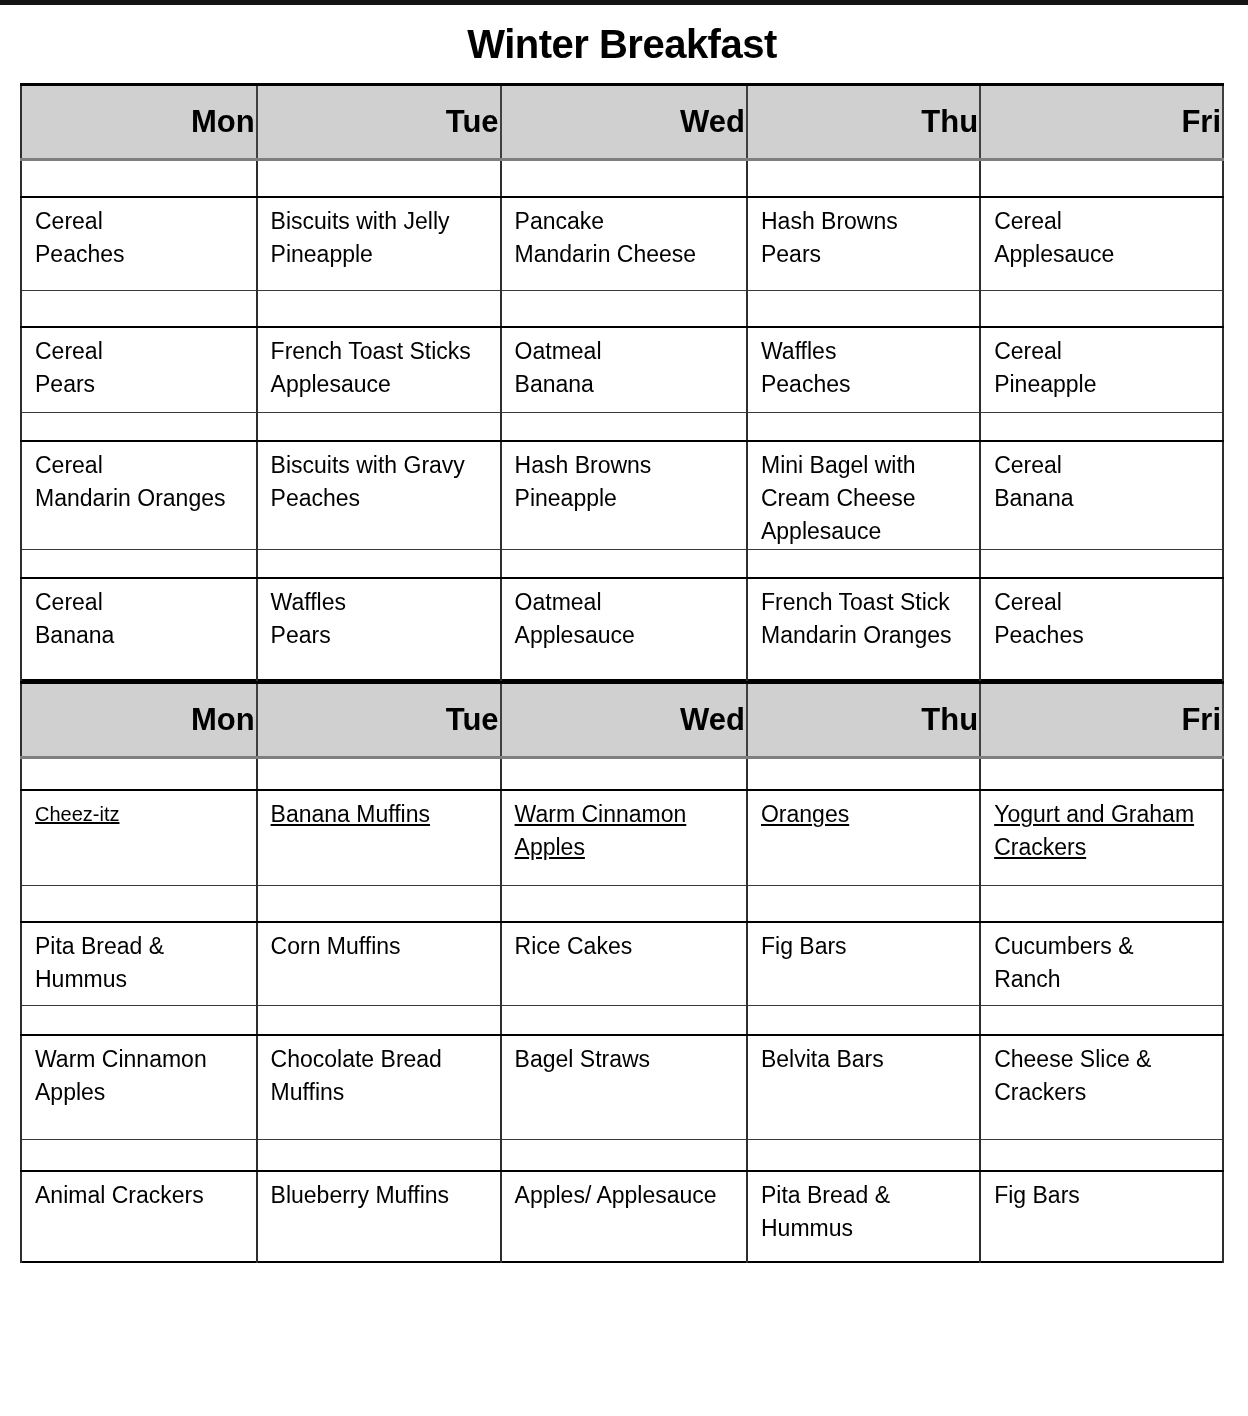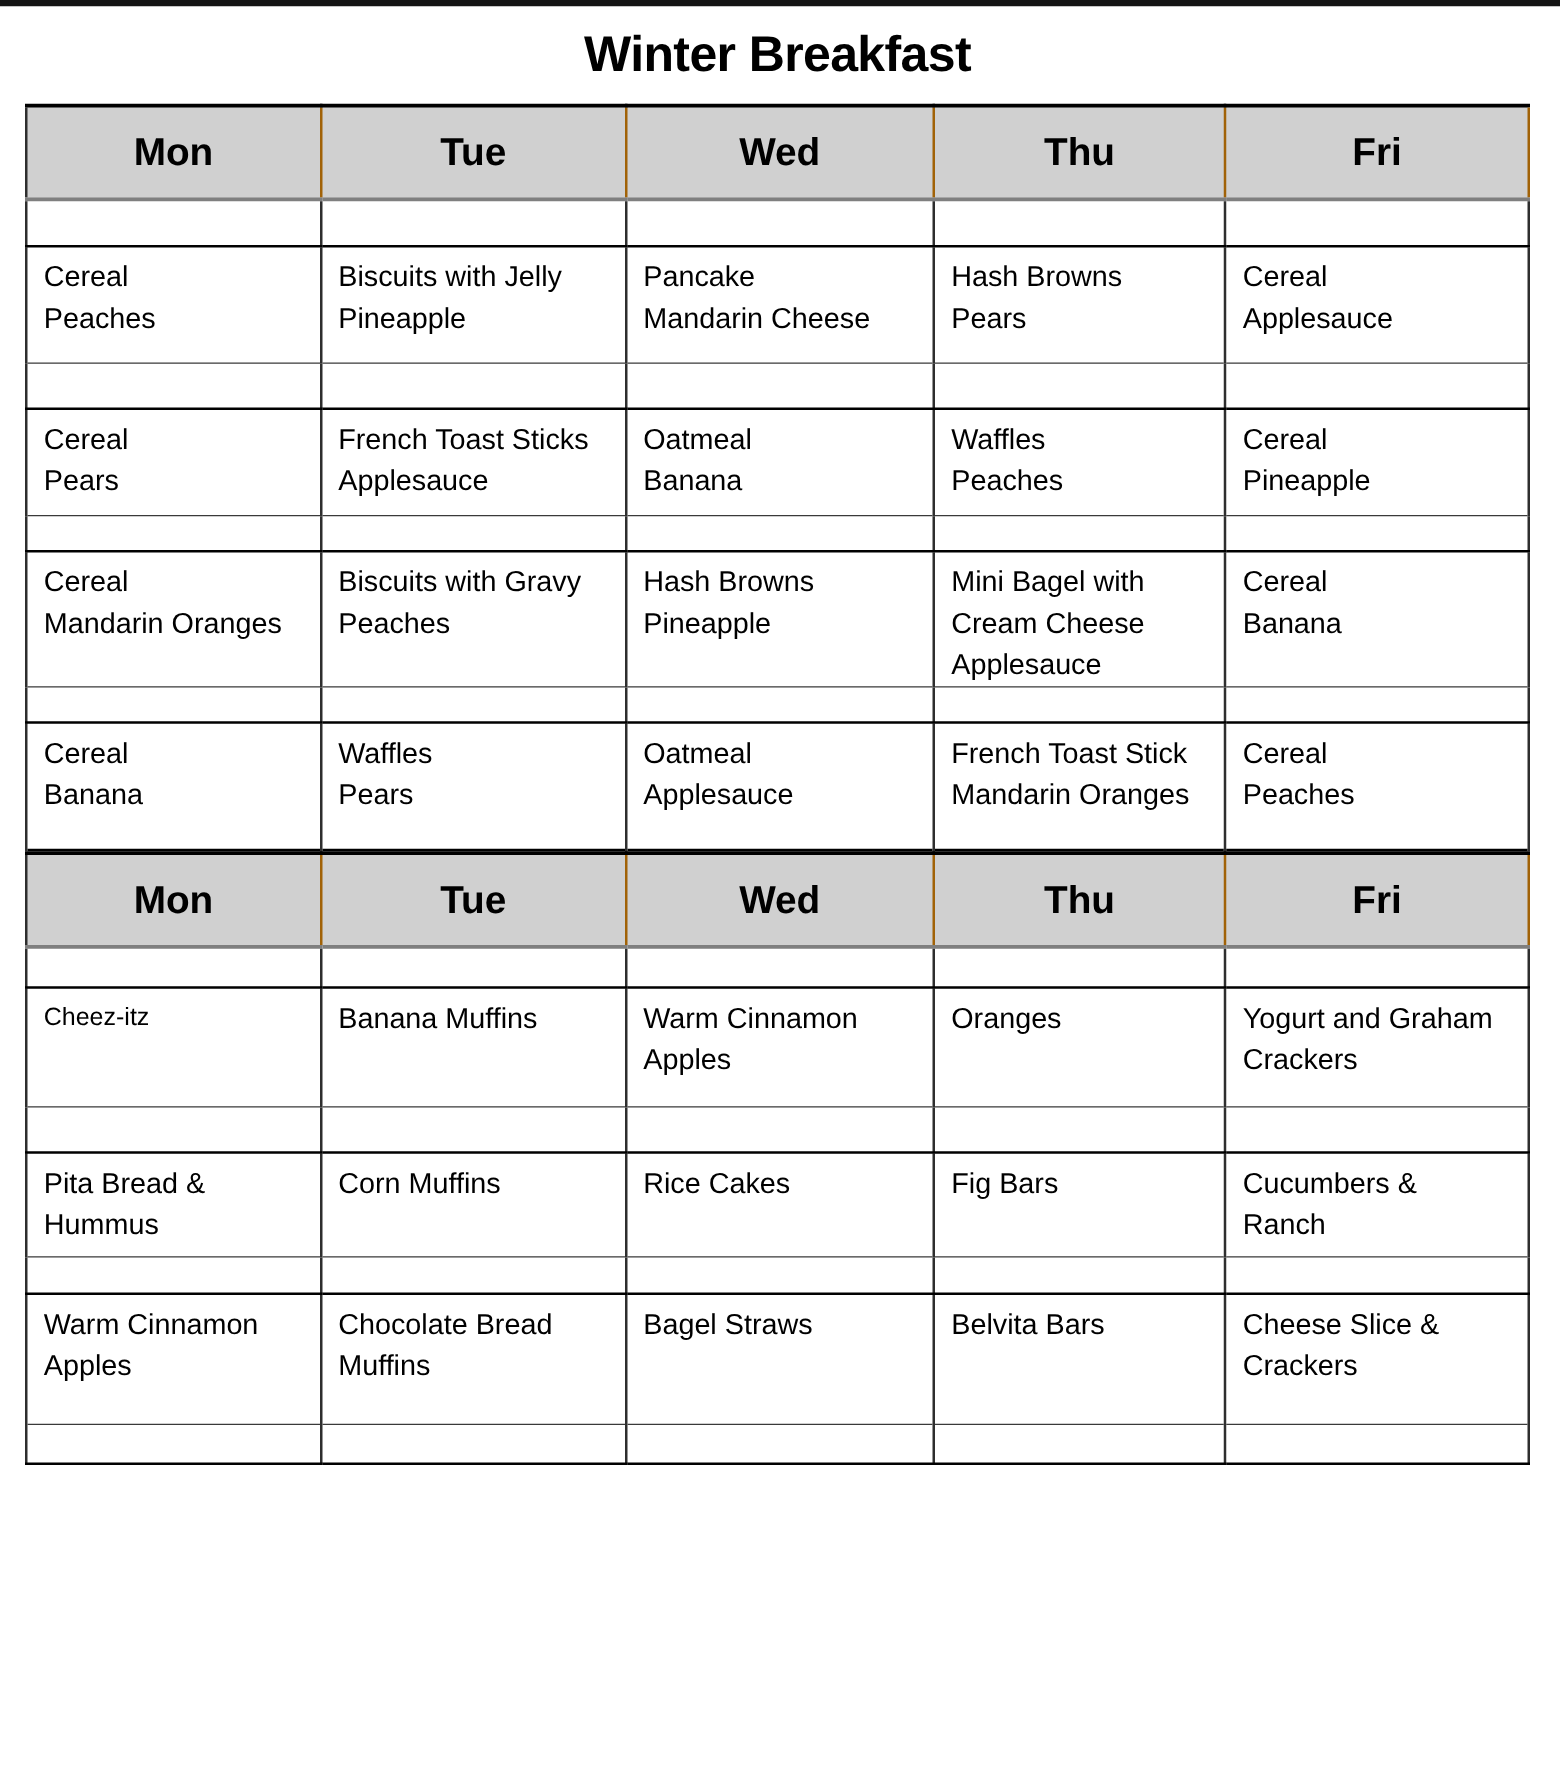--- a/index.html
+++ b/index.html
@@ -14,23 +14,23 @@
     line-height:46px;margin:16px;letter-spacing:-0.5px;
   }
   .title-breakfast{margin:38px 0 9px 0;}
   .title-snack{margin:54px 0 6px 0;}
   table.menu-table{
     width:100%;border-collapse:collapse;table-layout:fixed;
     border:2px solid #000;border-top:3px solid #000;
   }
   table.menu-table th{
     background:var(--header-bg,#d0d0d0);
-    font-size:31px;font-weight:700;text-align:center;vertical-align:middle;
+    font-size:31px;font-weight:700;text-align:right;vertical-align:middle;
     height:70px;
-    border-left:2px solid #2e2e2e;border-right:2px solid #a16207;
+    border-left:2px solid #2e2e2e;border-right:2px solid #404040;
     border-bottom:3px solid var(--header-border,#7f7f7f);
   }
   table.menu-table td{
     border-left:2px solid #2e2e2e;border-right:2px solid #2e2e2e;
   }
   tr.spacer-row td{border-bottom:2px solid #000;}
   tr.content-row td{
     font-size:23px;line-height:33px;vertical-align:top;
     padding:7px 10px 0 13px;white-space:pre-line;
     border-bottom:1px solid #3a3a3a;
@@ -164,21 +164,21 @@
         </tr>
       </thead>
       <tbody>
         <tr class="spacer-row" style="height: 33px;">
           <td></td>
           <td></td>
           <td></td>
           <td></td>
           <td></td>
         </tr>
-        <tr class="content-row" style="height: 95px;">
+        <tr class="content-row" style="height: 95px; text-decoration: underline;">
           <td class="small">Cheez-itz</td>
           <td>Banana Muffins</td>
           <td>Warm Cinnamon
 Apples</td>
           <td>Oranges</td>
           <td>Yogurt and Graham
 Crackers</td>
         </tr>
         <tr class="spacer-row" style="height: 37px;">
           <td></td>
@@ -213,16 +213,24 @@
           <td>Cheese Slice &amp;
 Crackers</td>
         </tr>
         <tr class="spacer-row" style="height: 32px;">
           <td></td>
           <td></td>
           <td></td>
           <td></td>
           <td></td>
         </tr>
+        <tr class="content-row" style="height: 91px;">
+          <td>Animal Crackers</td>
+          <td>Blueberry Muffins</td>
+          <td>Apples/ Applesauce</td>
+          <td>Pita Bread &amp;
+Hummus</td>
+          <td>Fig Bars</td>
+        </tr>
       </tbody>
     </table>
 
 </div>
 
 </body></html>

